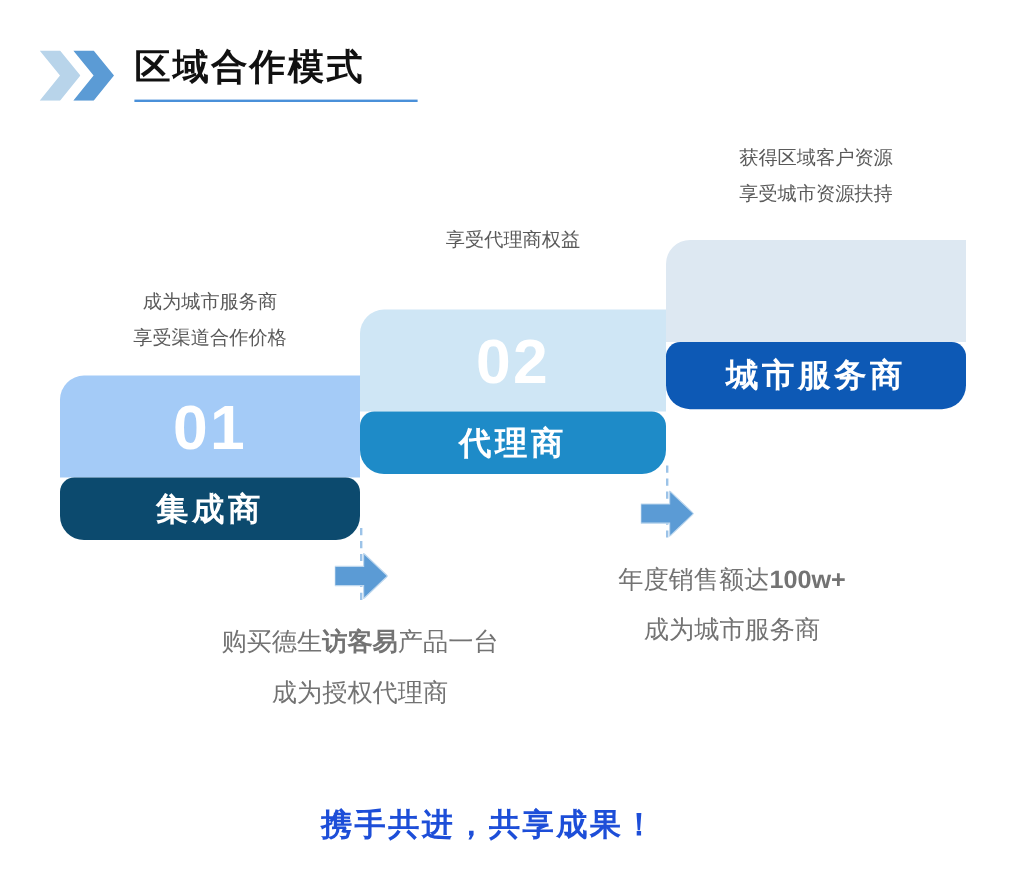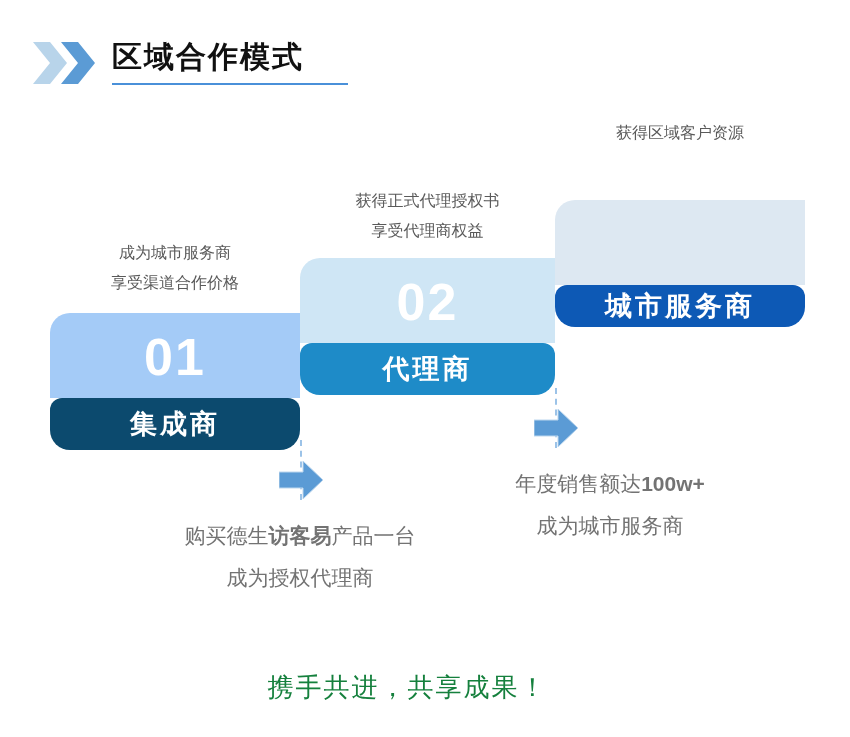--- a/index.html
+++ b/index.html
@@ -153,23 +153,23 @@
   .flow-note b { font-weight: bold; }
 
   
   #footer-slogan {
     position: absolute;
     left: 0;
     top: 670px;
     width: 815px;
     text-align: center;
     font-size: 26px;
-    font-weight: normal;
+    font-weight: bold;
     letter-spacing: 2px;
-    color: #15803d;
+    color: #1d4ed8;
     line-height: 34px;
   }
 </style>
 </head>
 <body>
 
 <div id="header">
 
   <div id="chevron-group">
     <span class="chevron" id="chevron-1">
@@ -202,42 +202,42 @@
       <div class="card-num" style="top:16px;">01</div>
       <div class="card-bar" style="top:85px; height:52px; background:#0c4a6e;">
         <span class="card-bar-label">集成商</span>
       </div>
     </div>
   </div>
 
   <div class="step-block">
 
     <div class="step-caption" style="left:300px; top:186px; width:255px;">
-      <span class="cap-line">获得正式代理授权书</span>
       <span class="cap-line">享受代理商权益</span>
     </div>
 
     <div class="step-card" style="left:300px; top:258px; width:255px; height:118px;">
       <div class="card-top" style="height:85px; background:#cfe6f5;"></div>
       <div class="card-num" style="top:16px;">02</div>
       <div class="card-bar" style="top:85px; height:52px; background:#1e8bc8;">
         <span class="card-bar-label">代理商</span>
       </div>
     </div>
   </div>
 
   <div class="step-block">
 
     <div class="step-caption" style="left:555px; top:118px; width:250px;">
       <span class="cap-line">获得区域客户资源</span>
+      <span class="cap-line">享受城市资源扶持</span>
     </div>
 
     <div class="step-card" style="left:555px; top:200px; width:250px; height:137px;">
       <div class="card-top" style="height:85px; background:#dde8f2;"></div>
-      <div class="card-bar" style="top:85px; height:42px; background:#0d59b5;">
+      <div class="card-bar" style="top:85px; height:56px; background:#0d59b5;">
         <span class="card-bar-label">城市服务商</span>
       </div>
     </div>
   </div>
 
   <div class="dash-line" style="left:300px; top:440px; height:60px;"></div>
 
   <span class="flow-arrow" style="left:279px; top:461px;">
     <svg width="44" height="38" viewBox="0 0 44 38">
       <polygon points="0,11 24,11 24,0 44,19 24,38 24,27 0,27" fill="#5b9bd5" stroke="#bdd7ee" stroke-width="1"></polygon>

